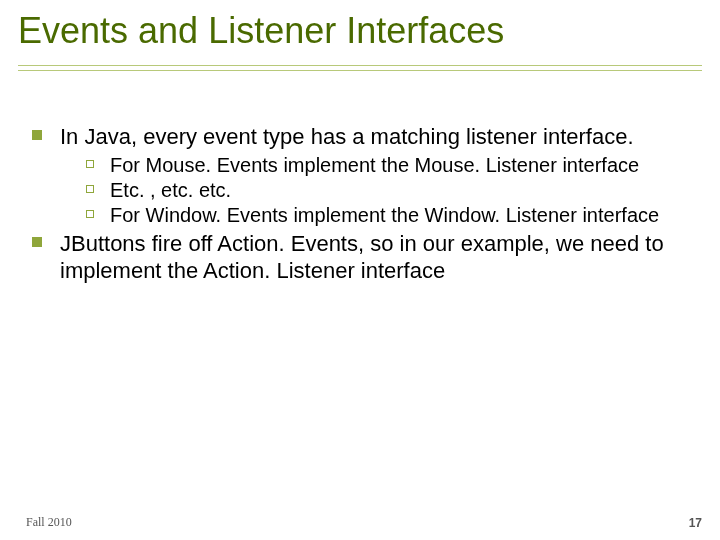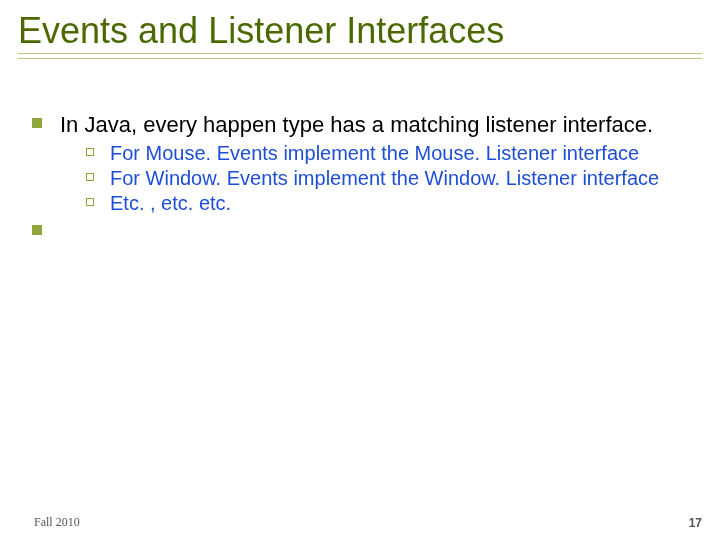--- a/index.html
+++ b/index.html
@@ -17,21 +17,21 @@
     position: relative;
     width: 720px;
     height: 540px;
     box-sizing: border-box;
     padding: 10px 18px 0 18px;
   }
   .title {
     font-size: 36px;
     color: #4a6a00;
     font-weight: normal;
-    margin: 0 0 2px 0;
+    margin: 0 0 14px 0;
     line-height: 1.15;
   }
   .underline {
     position: relative;
     height: 8px;
     margin-bottom: 50px;
   }
   .underline::before {
     content: "";
     position: absolute;
@@ -70,21 +70,21 @@
   }
   .sub-list {
     padding-left: 22px;
     margin-top: 2px;
   }
   .sub-list > li {
     position: relative;
     padding-left: 28px;
     font-size: 20px;
     line-height: 1.25;
-    color: #1d4ed8;
+    color: #000000;
   }
   .sub-list > li > .bullet-sub {
     position: absolute;
     left: 4px;
     top: 7px;
     width: 8px;
     height: 8px;
     border: 1.5px solid #8fa63b;
     box-sizing: border-box;
     background: transparent;
@@ -92,21 +92,21 @@
   .footer {
     position: absolute;
     bottom: 10px;
     left: 18px;
     right: 18px;
     font-size: 12px;
     color: #555;
   }
   .footer-left {
     position: absolute;
-    left: 16px;
+    left: 8px;
     bottom: 0;
     font-family: "Times New Roman", Times, serif;
   }
   .footer-right {
     position: absolute;
     right: 0;
     bottom: 0;
     font-weight: bold;
   }
 </style>
@@ -114,38 +114,39 @@
 <body>
 
 <div class="slide">
   <h1 class="title">Events and Listener Interfaces</h1>
   <div class="underline"></div>
 
   <div class="content">
     <ul class="top-list">
       <li>
         <span class="bullet-main"></span>
-        <span>In Java, every happen type has a matching listener interface.</span>
+        <span>In Java, every event type has a matching listener interface.</span>
         <ul class="sub-list">
           <li>
             <span class="bullet-sub"></span>
             <span>For Mouse. Events implement the Mouse. Listener interface</span>
           </li>
           <li>
             <span class="bullet-sub"></span>
-            <span>For Window. Events implement the Window. Listener interface</span>
+            <span>Etc. , etc. etc.</span>
           </li>
           <li>
             <span class="bullet-sub"></span>
-            <span>Etc. , etc. etc.</span>
+            <span>For Window. Events implement the Window. Listener interface</span>
           </li>
         </ul>
       </li>
       <li>
         <span class="bullet-main"></span>
+        <span>JButtons fire off Action. Events, so in our example, we need to implement the Action. Listener interface</span>
       </li>
     </ul>
   </div>
 
   <div class="footer">
     <span class="footer-left">Fall 2010</span>
     <span class="footer-right">17</span>
   </div>
 </div>
 

